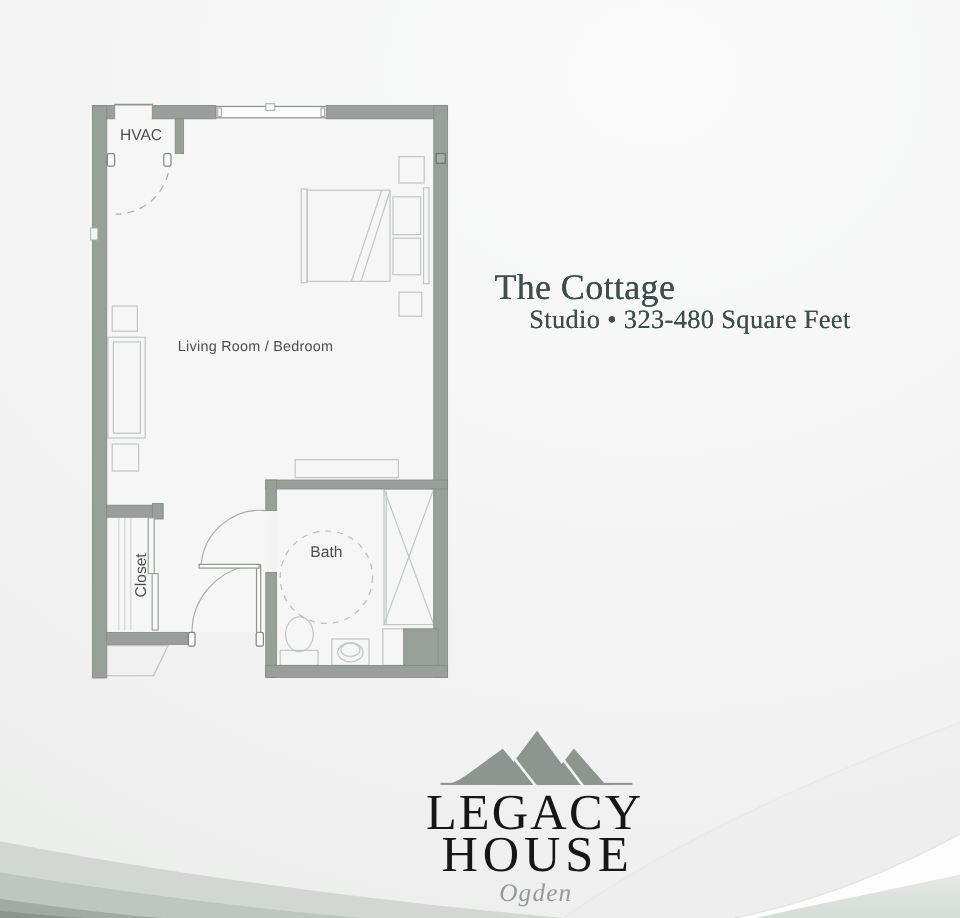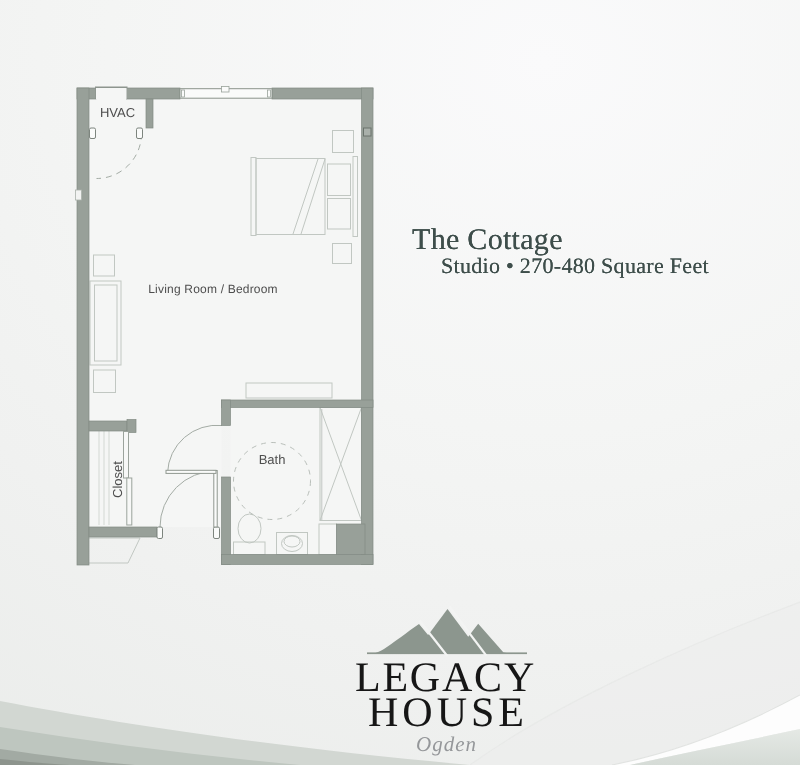--- a/index.html
+++ b/index.html
@@ -161,16 +161,16 @@
 
     <path d="M447.5,609 L481,653.9 L414,653.9 Z" fill="#8c968e"></path>
 
     <line x1="419.5" y1="620.5" x2="447.5" y2="656.2" stroke="#f3f4f3" stroke-width="2.2"></line>
 
     <path d="M419,624 C408,631.5 392,644 384,649 C379.5,651.7 376.5,652.6 372.5,653.9 L443.7,653.9 Z" fill="#8c968e"></path>
   </g>
 </svg>
 
 <div class="abs" id="title">The Cottage</div>
-<div class="abs" id="subtitle">Studio • 270-480 Square Feet</div>
+<div class="abs" id="subtitle">Studio • 323-480 Square Feet</div>
 <div class="abs" id="legacy">LEGACY</div>
 <div class="abs" id="house">HOUSE</div>
 <div class="abs" id="ogden">Ogden</div>
 
 </body></html>

